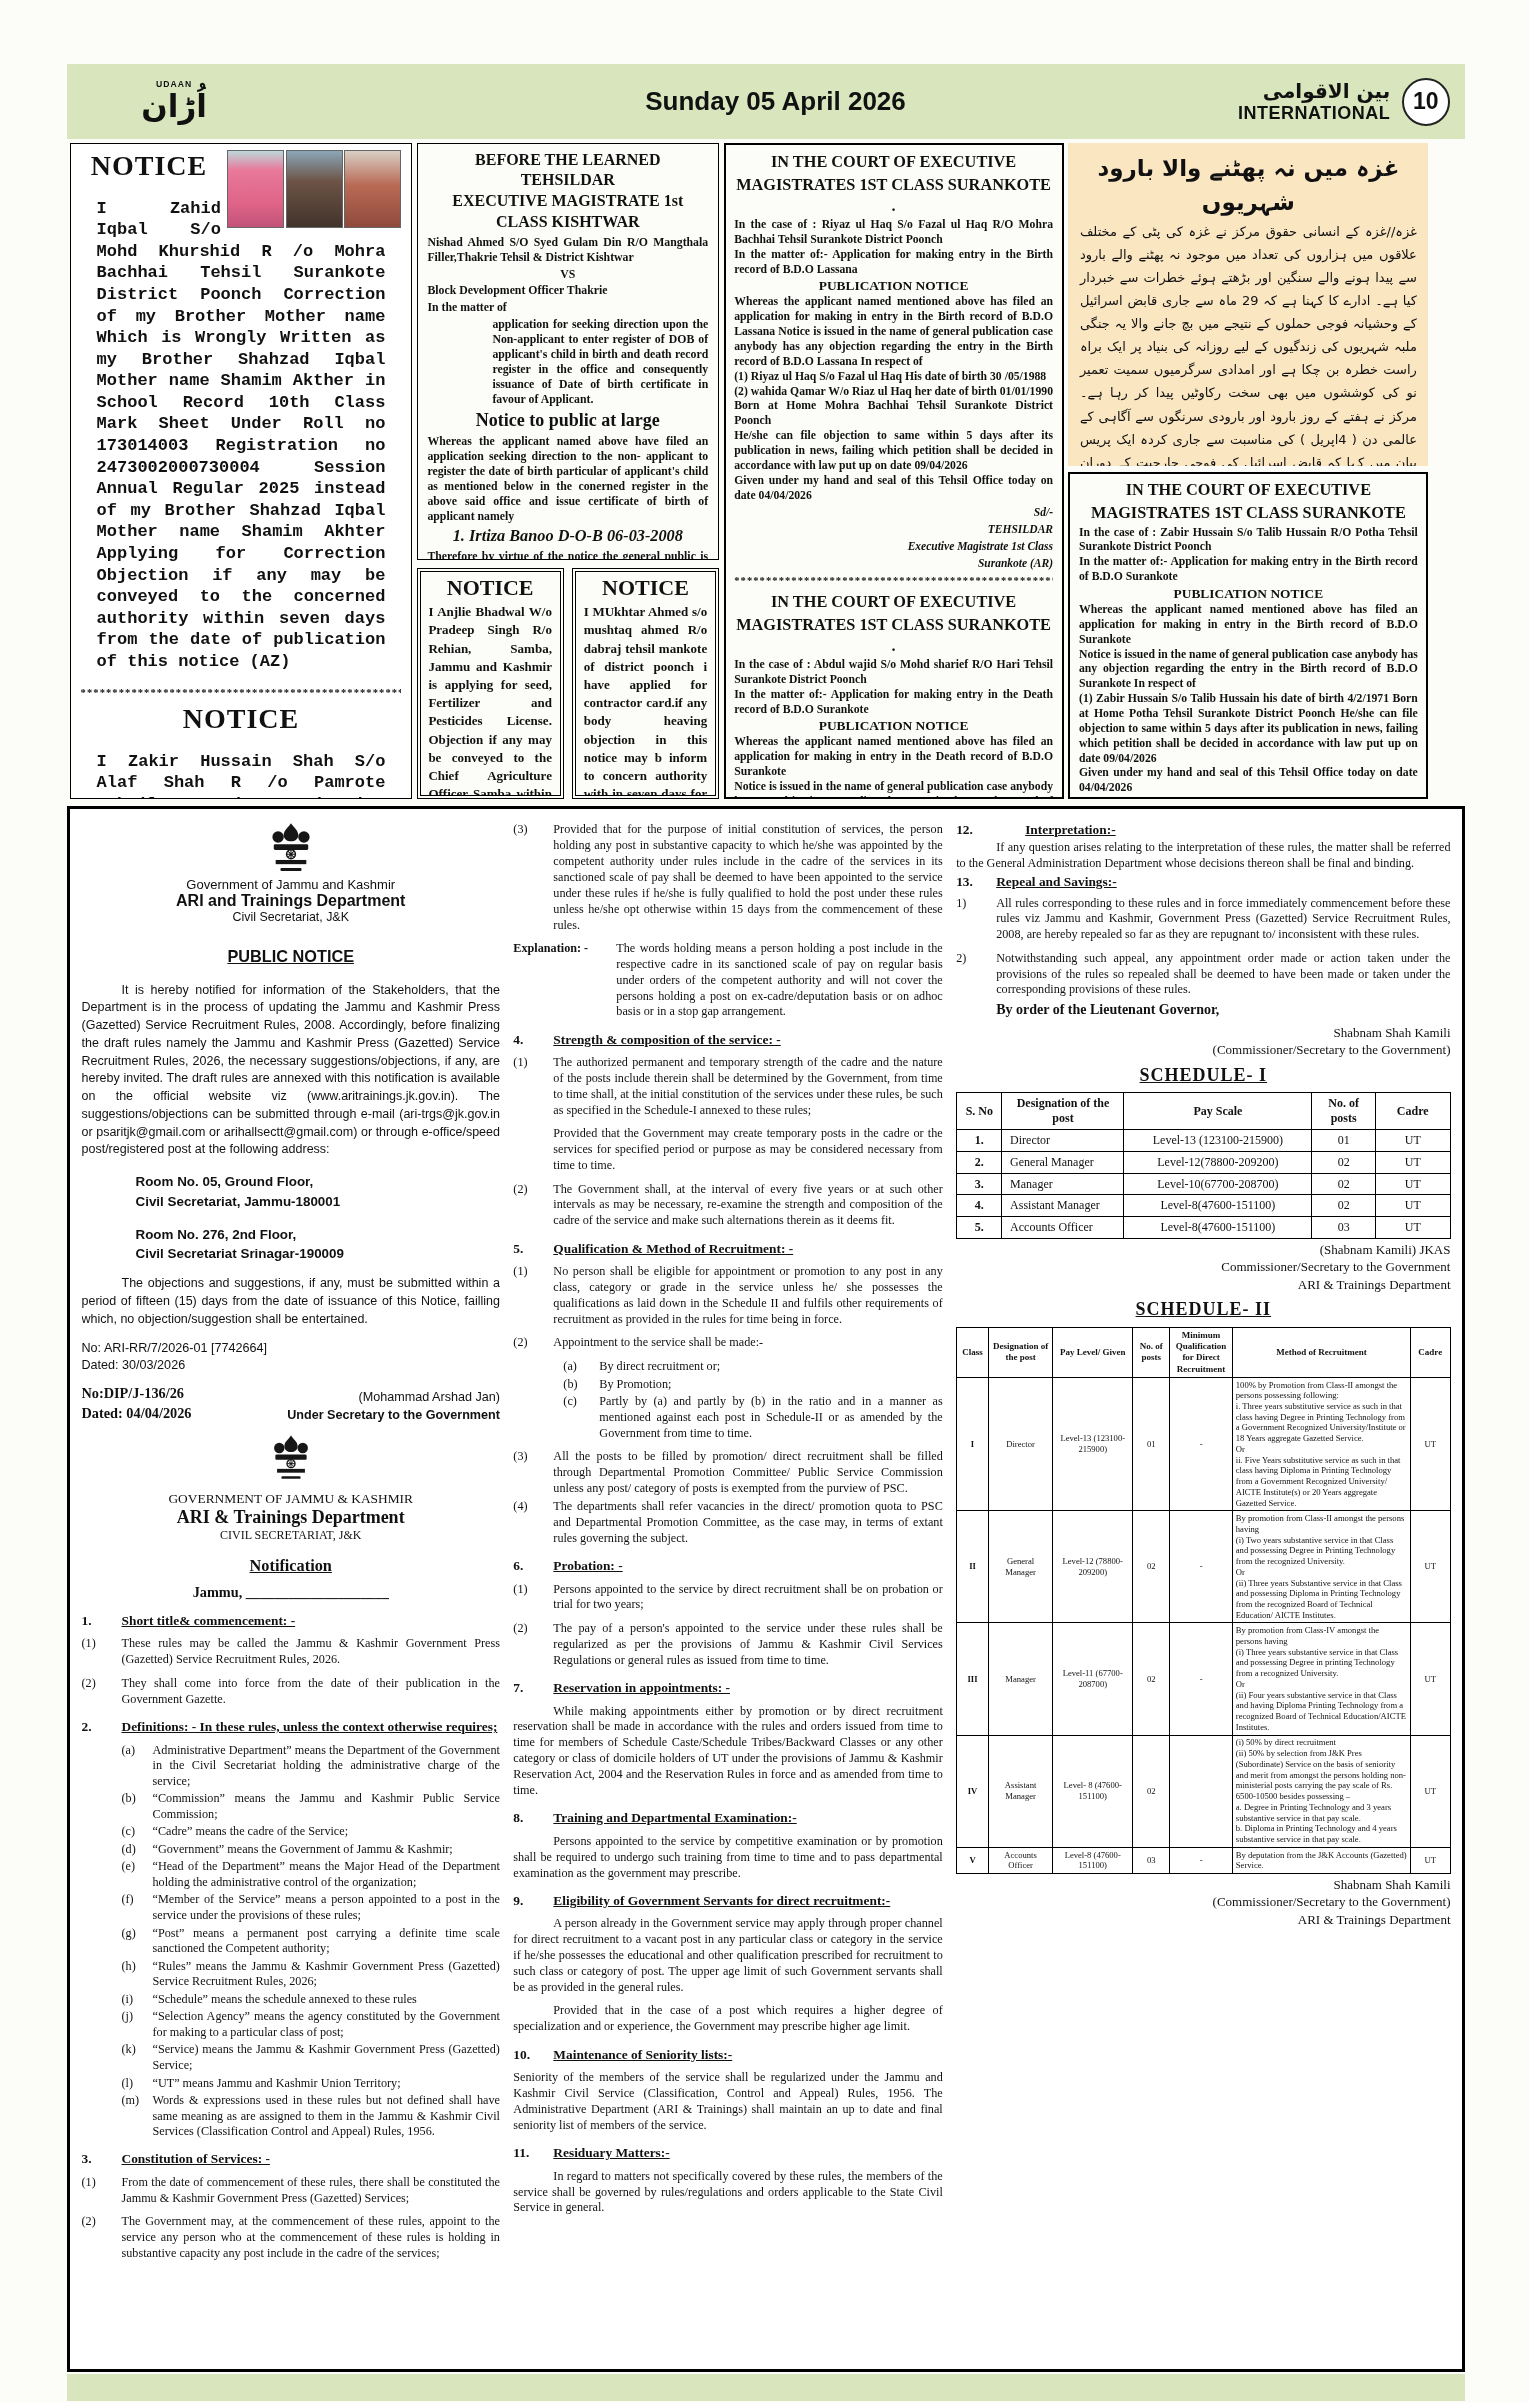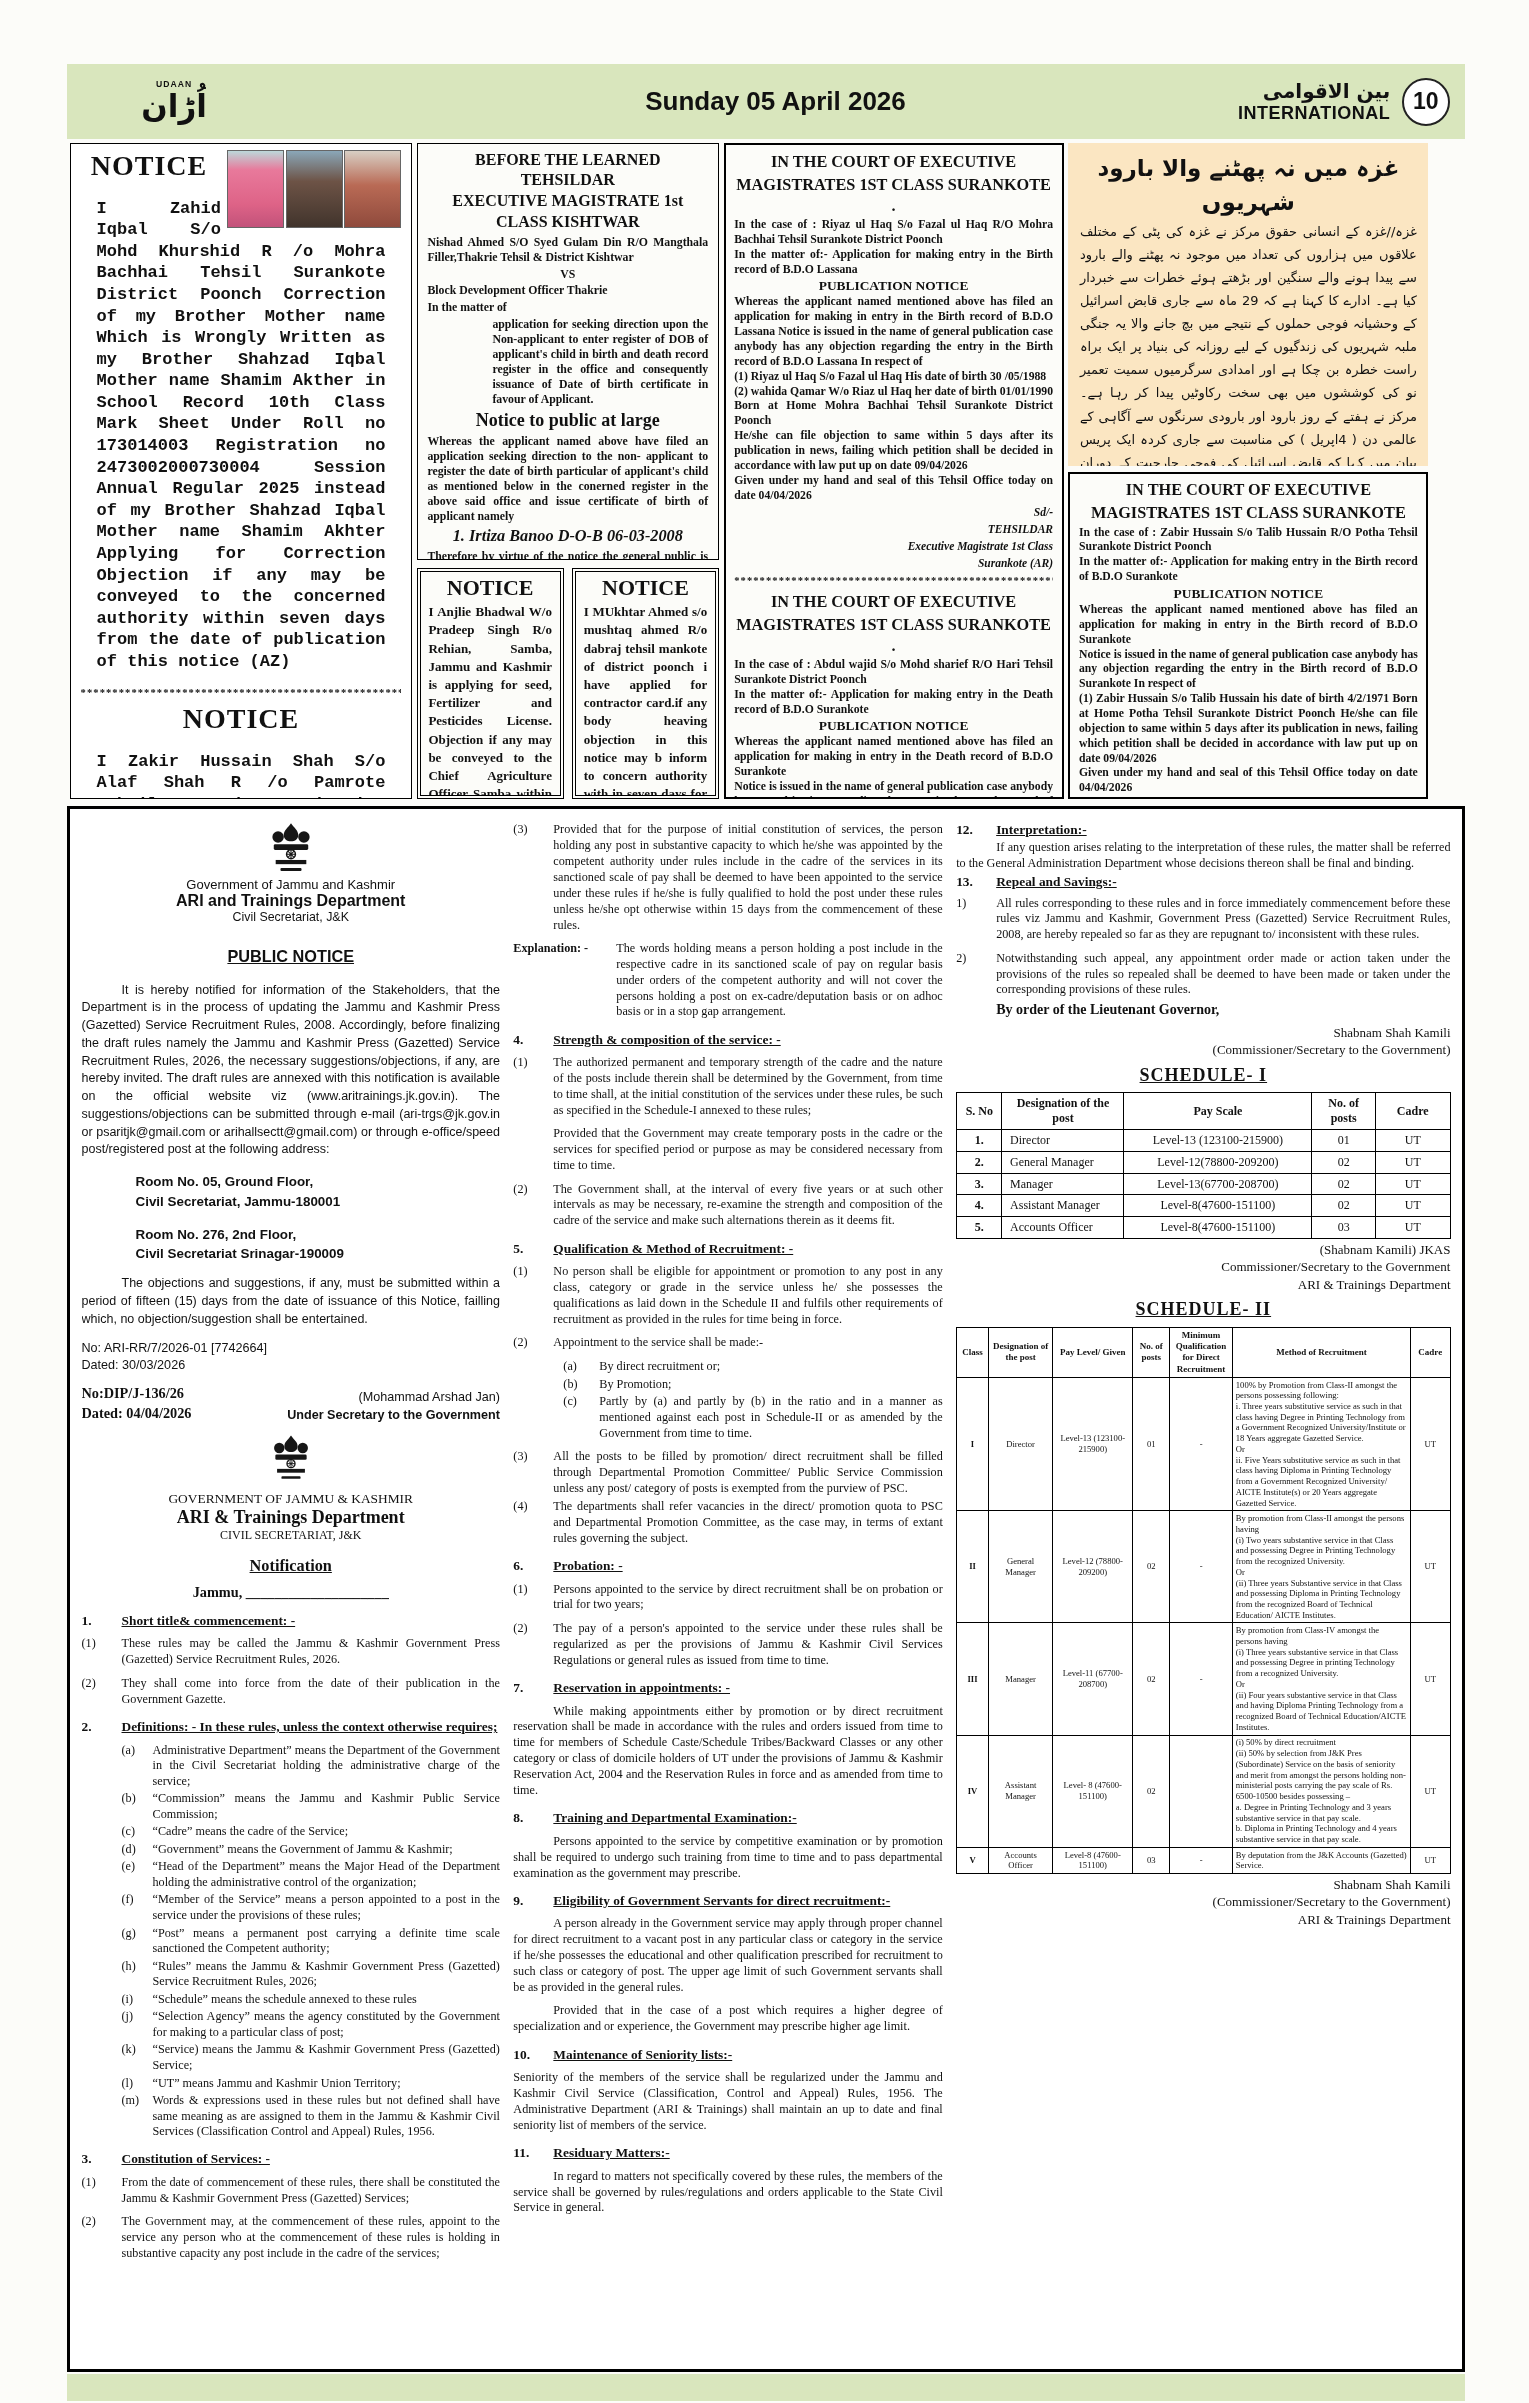--- a/index.html
+++ b/index.html
@@ -450,21 +450,21 @@
         </div>
       <p class="pplain2" style="text-indent:0;">Seniority of the members of the service shall be regularized under the Jammu and Kashmir Civil Service (Classification, Control and Appeal) Rules, 1956. The Administrative Department (ARI &amp; Trainings) shall maintain an up to date and final seniority list of members of the service.</p>
       <div class="rhead">
           <span class="rnum">11.</span>
           <span class="rtitle">Residuary Matters:-</span>
         </div>
       <p class="pplain2">In regard to matters not specifically covered by these rules, the members of the service shall be governed by rules/regulations and orders applicable to the State Civil Service in general.</p>
     </div>
 
     <div class="dcol dc3">
-      <div class="rhead" style="margin-top:0;margin-bottom:1.9px;">
+      <div class="rhead" style="margin-top:0;margin-bottom:1.9px;gap:29px;">
           <span class="rnum">12.</span>
           <span class="rtitle">Interpretation:-</span>
         </div>
       <p class="pplain2" style="margin-bottom:1.9px;">If any question arises relating to the interpretation of these rules, the matter shall be referred to the General Administration Department whose decisions thereon shall be final and binding.</p>
       <div class="rhead" style="margin:1.9px 0 5.7px;">
           <span class="rnum">13.</span>
           <span class="rtitle">Repeal and Savings:-</span>
         </div>
       <div class="ritem">
           <span class="rnum">1)</span>
@@ -507,21 +507,21 @@
         <tr>
               <td style="font-weight:700">2.</td>
               <td class="l">General Manager</td>
               <td>Level-12(78800-209200)</td>
               <td>02</td>
               <td>UT</td>
             </tr>
         <tr>
               <td style="font-weight:700">3.</td>
               <td class="l">Manager</td>
-              <td>Level-13(67700-208700)</td>
+              <td>Level-10(67700-208700)</td>
               <td>02</td>
               <td>UT</td>
             </tr>
         <tr>
               <td style="font-weight:700">4.</td>
               <td class="l">Assistant Manager</td>
               <td>Level-8(47600-151100)</td>
               <td>02</td>
               <td>UT</td>
             </tr>

